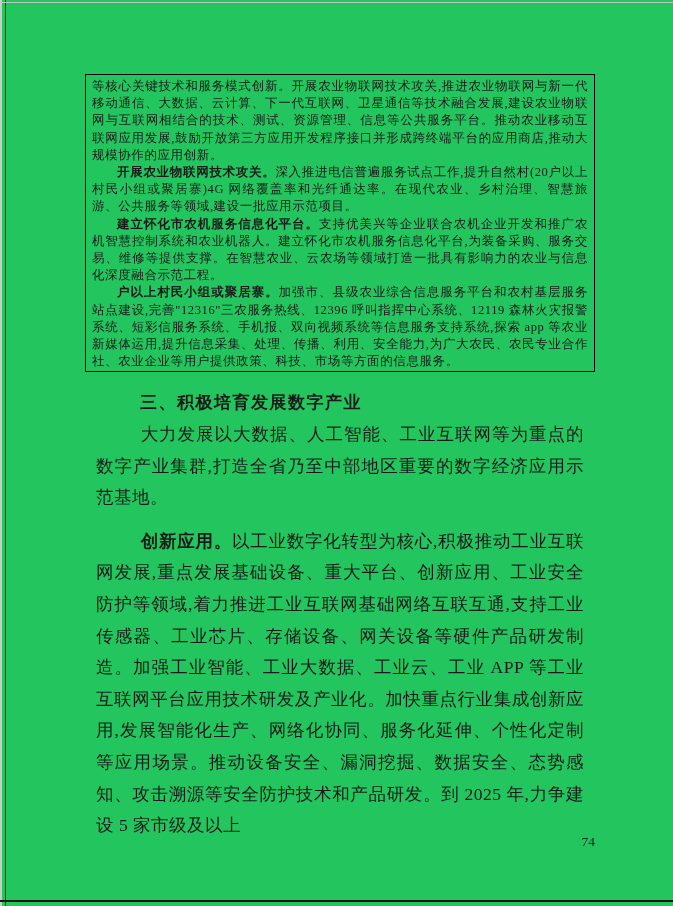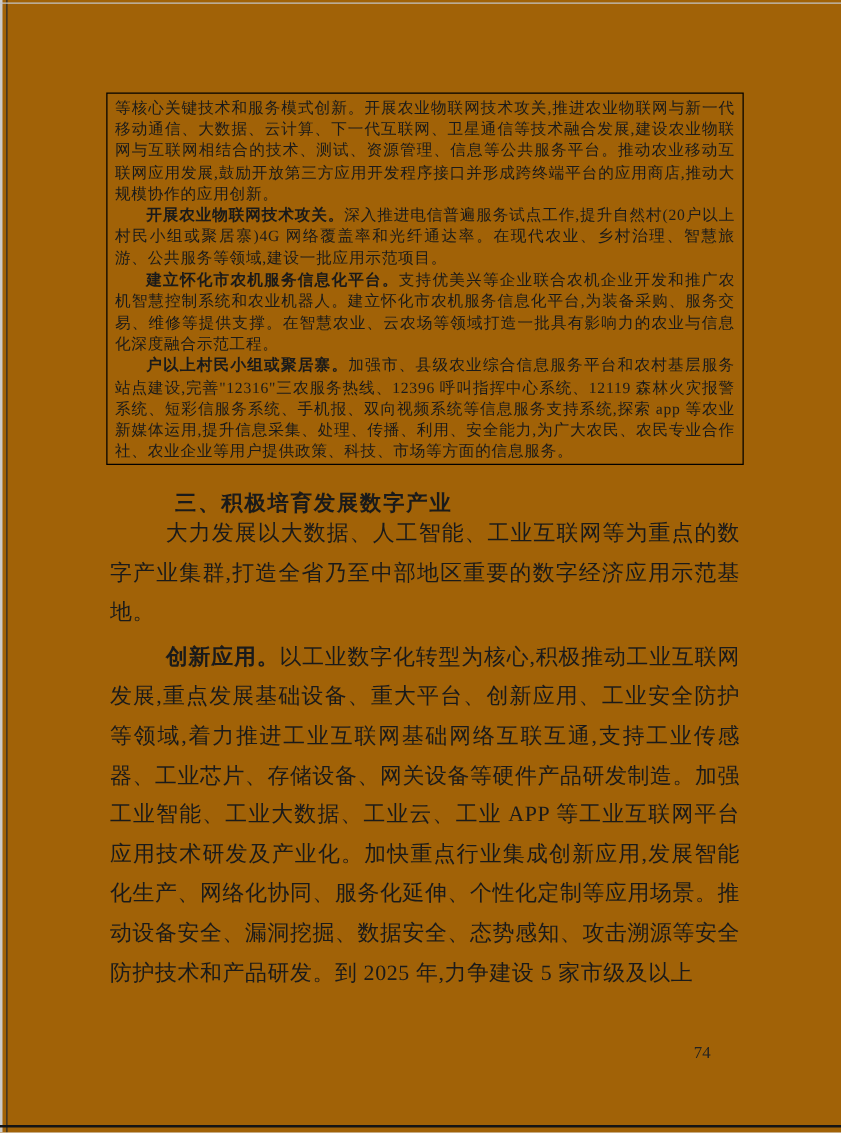--- a/index.html
+++ b/index.html
@@ -1,20 +1,20 @@
 <!DOCTYPE html>
 <html><head>
 <meta charset="utf-8">
 <style>
   html, body { margin: 0; padding: 0; background: #e8e8e8; }
   .page {
     position: relative;
     width: 673px;
     height: 906px;
-    background: #a16207;
+    background: #22c55e;
     font-family: "Liberation Serif", serif;
     color: #1a1a1a;
     overflow: hidden;
   }
   .edge-left-gray { position: absolute; left: 0; top: 0; width: 2px; height: 906px; background: #cccccc; }
   .frame-left  { position: absolute; left: 5px; top: 0; width: 1px; height: 906px; background: #2b2b2b; }
   .frame-top   { position: absolute; left: 0; top: 2px; width: 673px; height: 1px; background: #c4c4c4; }
   .frame-bottom{ position: absolute; left: 0; top: 900px; width: 673px; height: 2px; background: #141414; }
 
   .callout-box {
@@ -49,27 +49,27 @@
   .body-text {
     position: absolute;
     left: 84px; top: 407px;
     width: 512px;
     font-size: 17.5px;
     line-height: 31.6px;
     letter-spacing: 0.5px;
     text-align: justify;
     overflow: hidden;
   }
-  .body-text p { margin: 4px; text-indent: 2.55em; }
+  .body-text p { margin: 12px; text-indent: 2.55em; }
 
   .page-number {
     position: absolute;
     left: 555px; top: 834px;
     width: 40px;
-    text-align: left;
+    text-align: right;
     font-size: 13.5px;
     color: #222222;
   }
 </style>
 </head>
 <body>
 
 <div class="page">
 
   <div class="edge-left-gray"></div>

